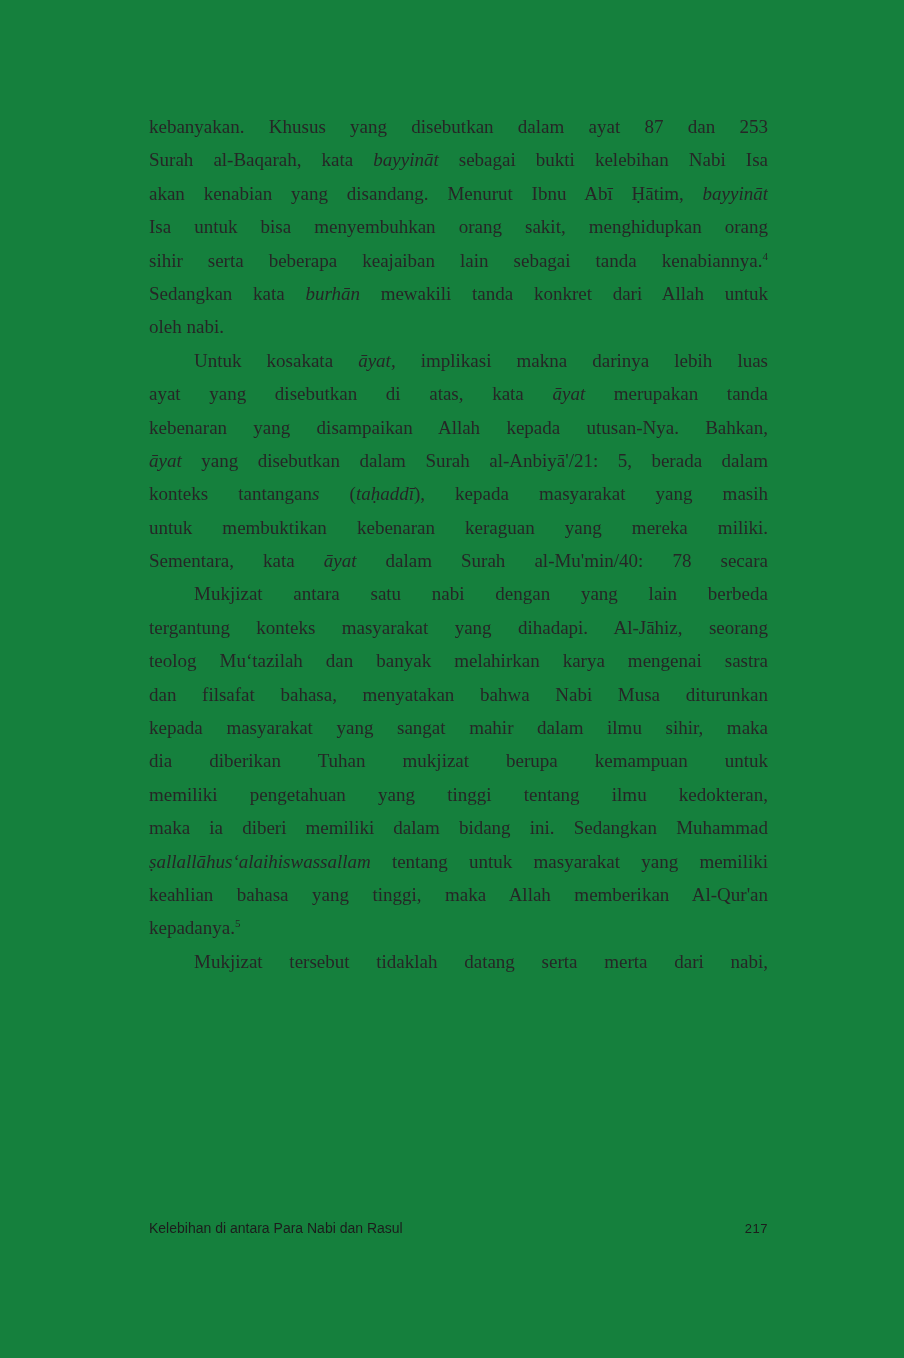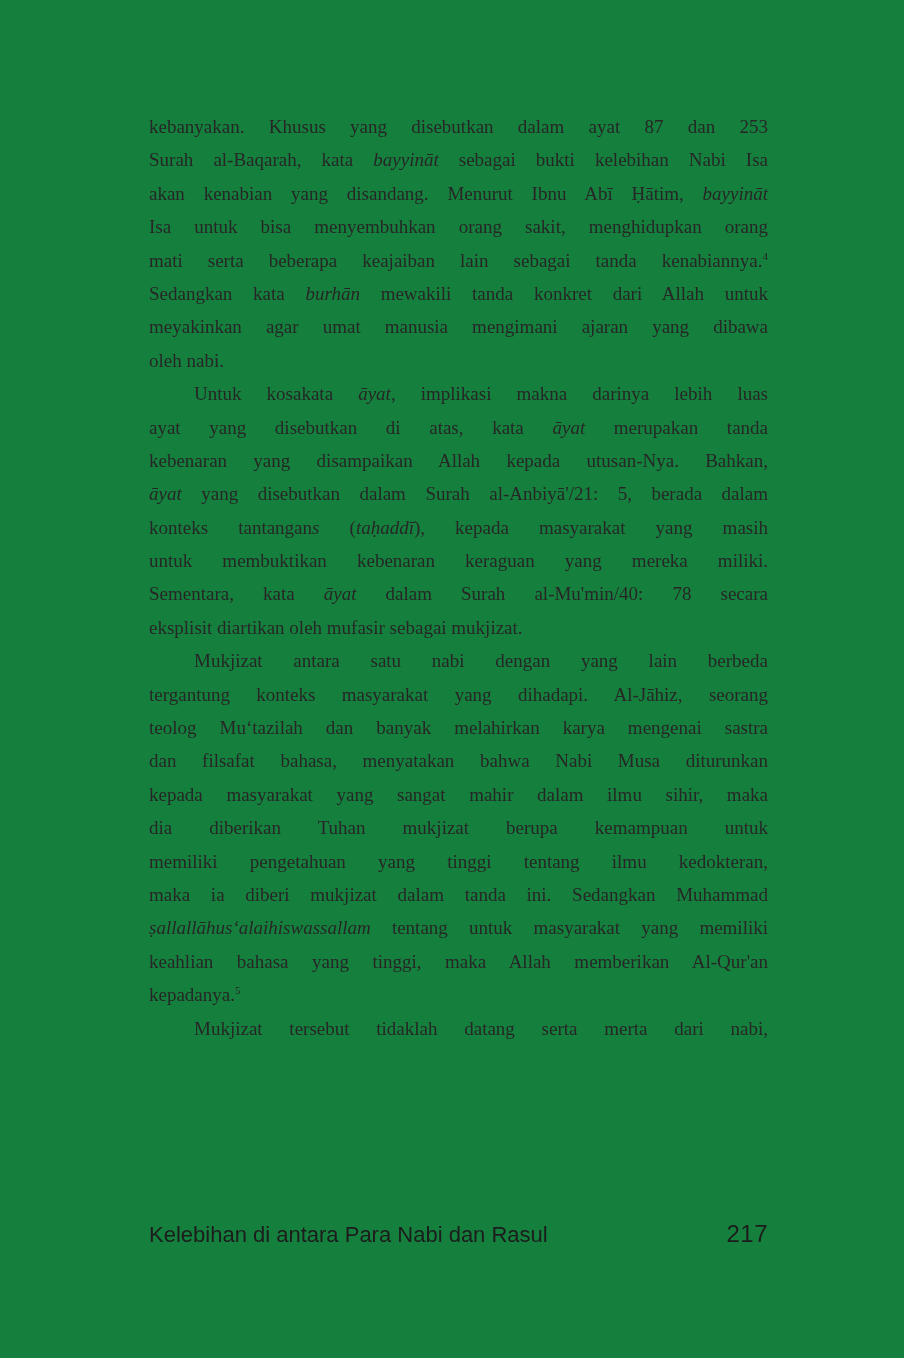--- a/index.html
+++ b/index.html
@@ -45,57 +45,55 @@
     position: absolute;
     left: 149px;
     top: 1220px;
     width: 619px;
     display: flex;
     justify-content: space-between;
     align-items: baseline;
     font-family: "Liberation Sans", sans-serif;
     color: #1c1c1c;
   }
-  .footer-title { font-size: 22px; }
-  .page-number { font-size: 24px; letter-spacing: 0.5px; }
+  .footer-title { font-size: 14px; }
+  .page-number { font-size: 13px; letter-spacing: 0.5px; }
 </style>
 </head>
 <body>
 
 <div class="page">
   <div class="text-block">
       <div class="para">
         <div class="line"><span>kebanyakan. Khusus yang disebutkan dalam ayat 87 dan 253</span></div>
         <div class="line"><span>Surah al-Baqarah, kata </span><i>bayyināt</i><span> sebagai bukti kelebihan Nabi Isa</span></div>
         <div class="line"><span>akan kenabian yang disandang. Menurut Ibnu Abī Ḥātim, </span><i>bayyināt</i></div>
         <div class="line"><span>Isa untuk bisa menyembuhkan orang sakit, menghidupkan orang</span></div>
-        <div class="line"><span>mati serta beberapa keajaiban lain sebagai tanda kenabiannya.</span><sup>4</sup></div>
+        <div class="line"><span>sihir serta beberapa keajaiban lain sebagai tanda kenabiannya.</span><sup>4</sup></div>
         <div class="line"><span>Sedangkan kata </span><i>burhān</i><span> mewakili tanda konkret dari Allah untuk</span></div>
-        <div class="line"><span>meyakinkan agar umat manusia mengimani ajaran yang dibawa</span></div>
         <div class="line lastline"><span>oleh nabi.</span></div>
       </div>
       <div class="para">
         <div class="line indent"><span>Untuk kosakata </span><i>āyat</i><span>, implikasi makna darinya lebih luas</span></div>
         <div class="line"><span>ayat yang disebutkan di atas, kata </span><i>āyat</i><span> merupakan tanda</span></div>
         <div class="line"><span>kebenaran yang disampaikan Allah kepada utusan-Nya. Bahkan,</span></div>
         <div class="line"><i>āyat</i><span> yang disebutkan dalam Surah al-Anbiyā'/21: 5, berada dalam</span></div>
         <div class="line"><span>konteks tantangan</span><i>s</i><span> (</span><i>taḥaddī</i><span>), kepada masyarakat yang masih</span></div>
         <div class="line"><span>untuk membuktikan kebenaran keraguan yang mereka miliki.</span></div>
         <div class="line"><span>Sementara, kata </span><i>āyat</i><span> dalam Surah al-Mu'min/40: 78 secara</span></div>
-        <div class="line lastline"><span>eksplisit diartikan oleh mufasir sebagai mukjizat.</span></div>
       </div>
       <div class="para">
         <div class="line indent"><span>Mukjizat antara satu nabi dengan yang lain berbeda</span></div>
         <div class="line"><span>tergantung konteks masyarakat yang dihadapi. Al-Jāhiz, seorang</span></div>
         <div class="line"><span>teolog Mu‘tazilah dan banyak melahirkan karya mengenai sastra</span></div>
         <div class="line"><span>dan filsafat bahasa, menyatakan bahwa Nabi Musa diturunkan</span></div>
         <div class="line"><span>kepada masyarakat yang sangat mahir dalam ilmu sihir, maka</span></div>
         <div class="line"><span>dia diberikan Tuhan mukjizat berupa kemampuan untuk</span></div>
         <div class="line"><span>memiliki pengetahuan yang tinggi tentang ilmu kedokteran,</span></div>
-        <div class="line"><span>maka ia diberi mukjizat dalam tanda ini. Sedangkan Muhammad</span></div>
+        <div class="line"><span>maka ia diberi memiliki dalam bidang ini. Sedangkan Muhammad</span></div>
         <div class="line"><i>ṣallallāhus‘alaihiswassallam</i><span> tentang untuk masyarakat yang memiliki</span></div>
         <div class="line"><span>keahlian bahasa yang tinggi, maka Allah memberikan Al-Qur'an</span></div>
         <div class="line lastline"><span>kepadanya.</span><sup>5</sup></div>
       </div>
       <div class="para">
         <div class="line indent"><span>Mukjizat tersebut tidaklah datang serta merta dari nabi,</span></div>
       </div>
     </div>
   <div class="footer">
     <span class="footer-title">Kelebihan di antara Para Nabi dan Rasul</span>

